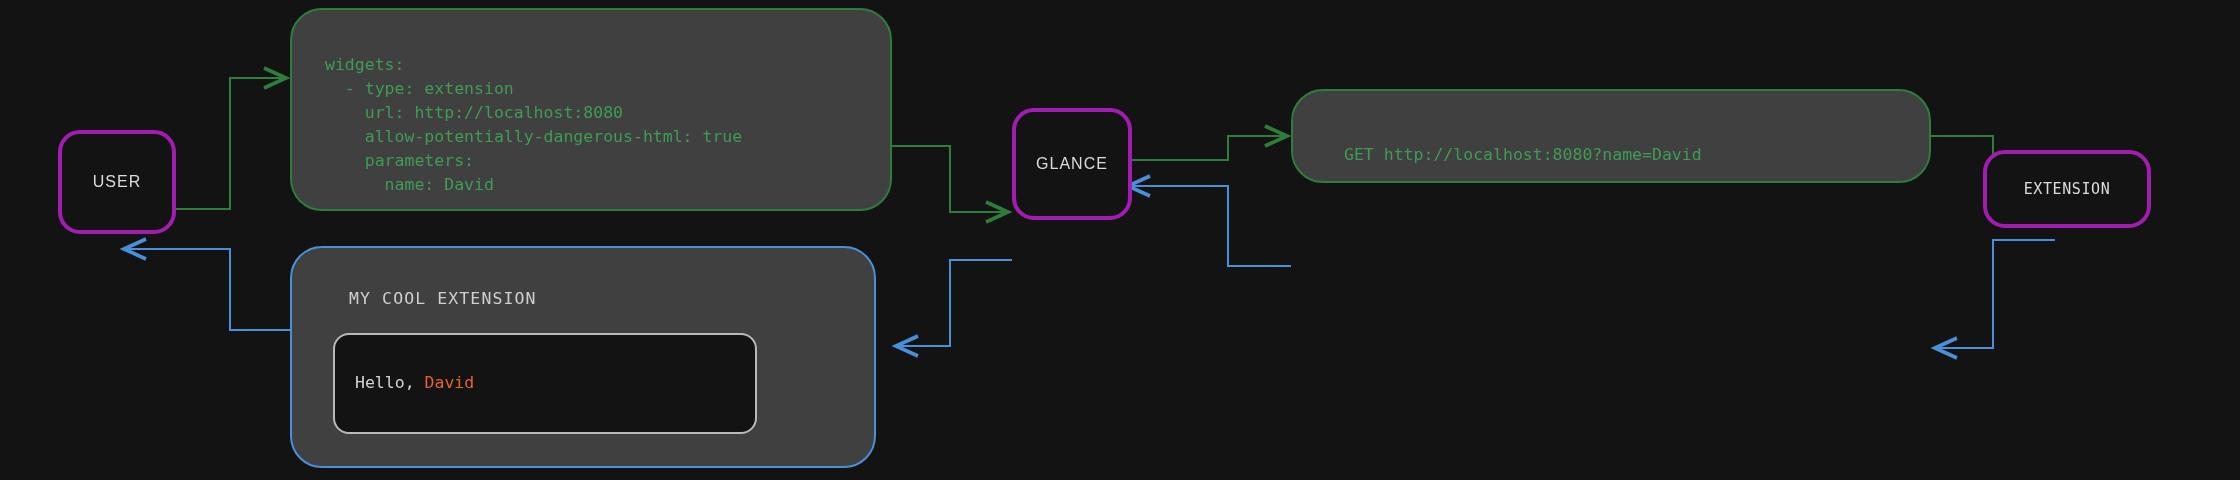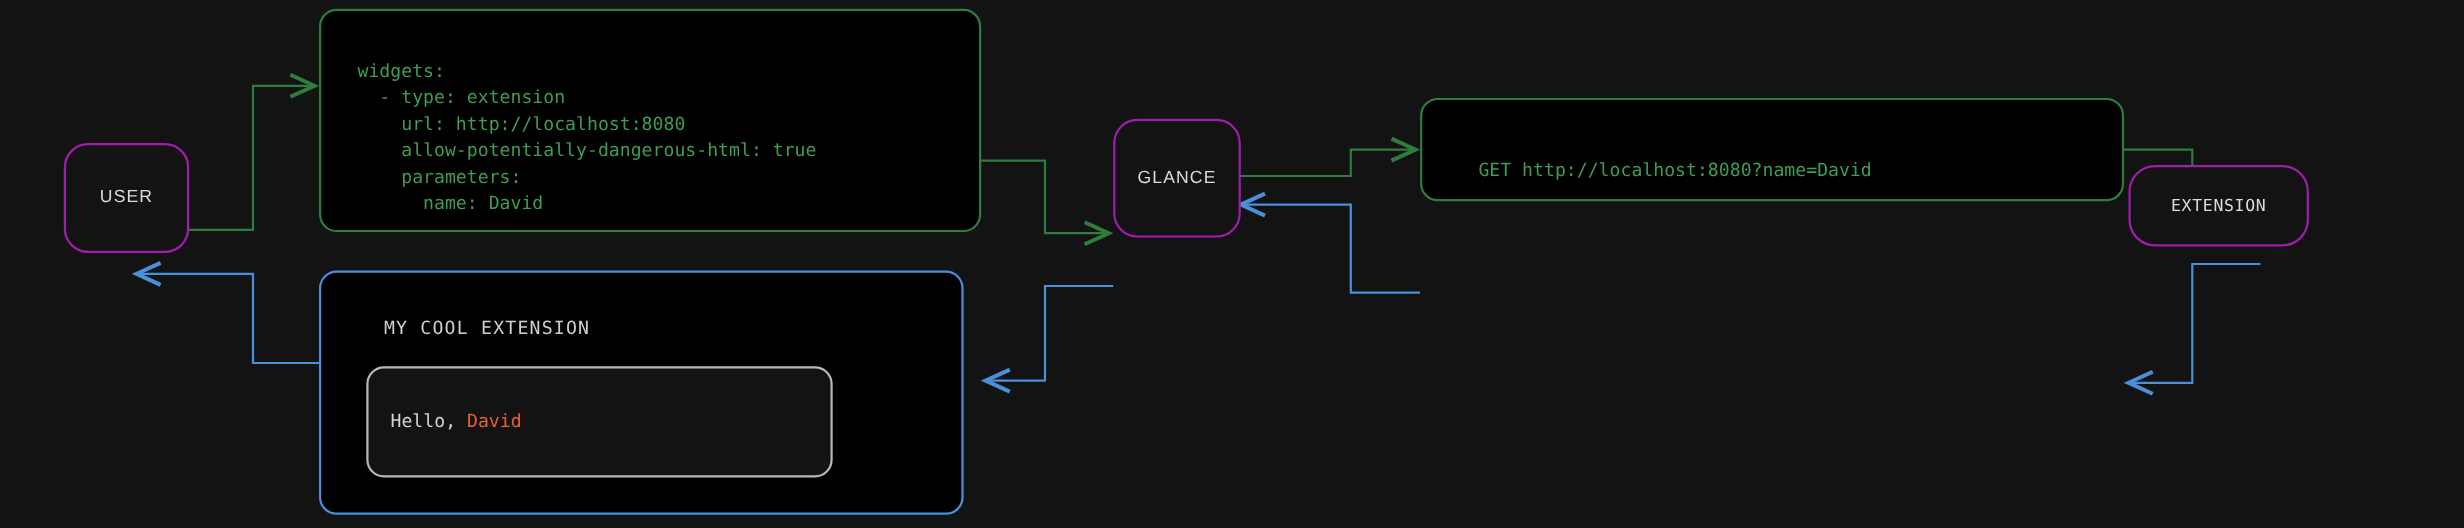--- a/index.html
+++ b/index.html
@@ -6,34 +6,34 @@
   body{
     width:2240px;height:480px;position:relative;overflow:hidden;
     font-family:"DejaVu Sans Mono","Liberation Mono",monospace;
     background:#131313;
   }
   .canvas{position:absolute;left:0;top:0;width:2240px;height:480px;}
   svg.wires{position:absolute;left:0;top:0;width:2240px;height:480px;pointer-events:none;}
 
   
   .node{
-    position:absolute;border:2px solid #a21caf;border-radius:22px;
+    position:absolute;border:4px solid #a21caf;border-radius:22px;
     background:#131313;display:flex;align-items:center;justify-content:center;
     color:#d8d8d8;letter-spacing:.9px;
   }
   .node-label{font-size:17px;color:#dcdcdc;}
   #node-user{left:10px;top:130px;width:110px;height:96px;margin-left:48px;}
   #node-user .node-label{font-family:"Liberation Sans",sans-serif;font-size:16px;letter-spacing:1px;}
   #node-glance{left:1012px;top:108px;width:112px;height:104px;}
   #node-glance .node-label{font-family:"Liberation Sans",sans-serif;font-size:16px;letter-spacing:1px;}
-  #node-extension{left:1935px;top:150px;width:160px;height:70px;border-radius:24px;}
+  #node-extension{left:1983px;top:150px;width:160px;height:70px;}
   #node-extension .node-label{font-size:15px;letter-spacing:.6px;}
 
   
-  .msgbox{position:absolute;border-radius:16px;background:#000000;box-sizing:border-box;}
+  .msgbox{position:absolute;border-radius:32px;background:#404040;box-sizing:border-box;}
   .msgbox.green{border:2px solid #2e7d3d;}
   .msgbox.blue{border:2px solid #4a90d9;}
   .code{
     font-family:"DejaVu Sans Mono","Liberation Mono",monospace;
     font-size:16.5px;line-height:24px;white-space:pre;
   }
   .code.green{color:#3e9c54;}
   .code.blue{color:#5a9bdc;}
 
   #box-yaml{left:290px;top:8px;width:602px;height:203px;}

